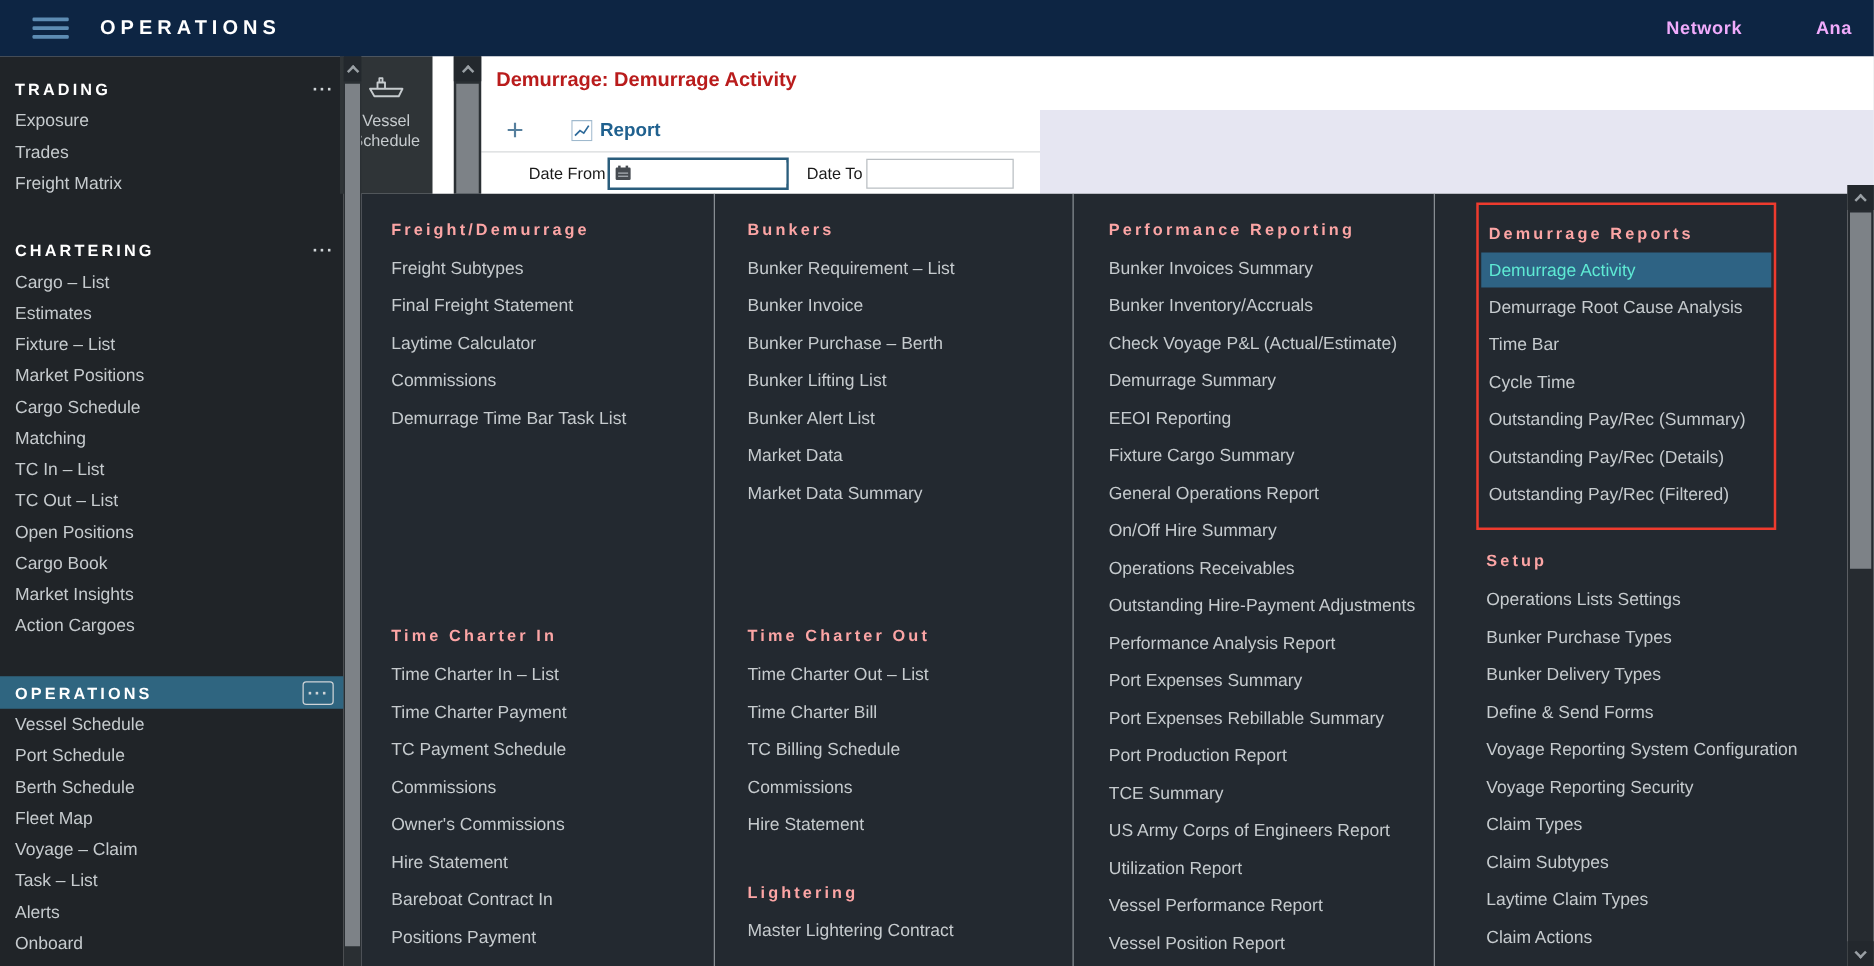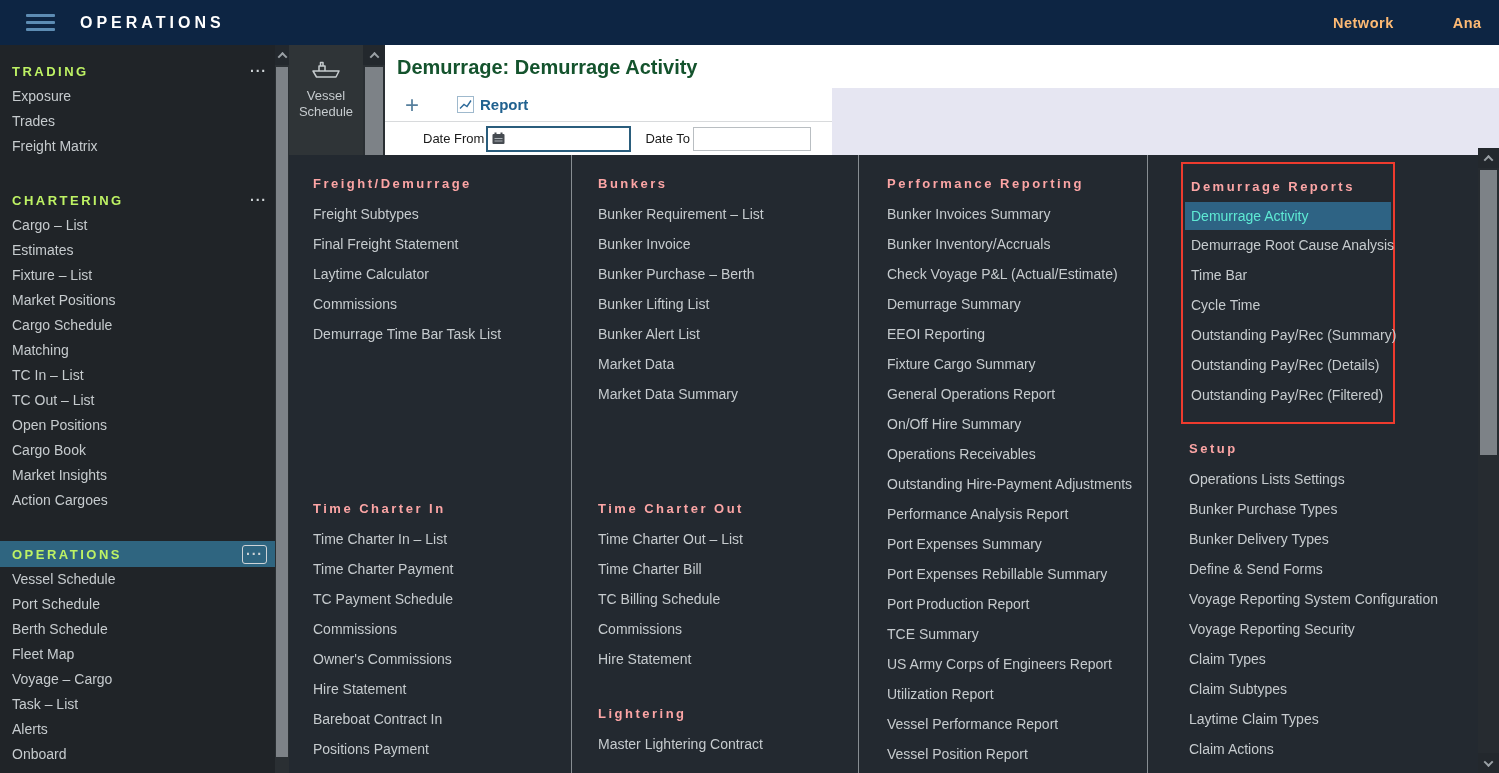--- a/index.html
+++ b/index.html
@@ -12,58 +12,58 @@
   body{width:1499px;height:773px;position:relative;overflow:hidden;background:#fff;
        font-family:"Liberation Sans",sans-serif;}
 
   
   .topbar{position:absolute;left:0;top:0;width:1499px;height:45px;background:var(--topbar-bg);
           display:flex;align-items:center;z-index:10}
   .hamburger{margin-left:26px;width:29px;display:flex;flex-direction:column;gap:4px;cursor:pointer}
   .hamburger span{display:block;height:3px;background:var(--accent-blue);border-radius:1px}
   .topbar-title{color:#fff;font-weight:bold;font-size:16px;letter-spacing:4px;margin-left:25px;white-space:nowrap}
   .topbar-nav{position:absolute;left:1333px;top:0;height:45px;display:flex;align-items:center;gap:59px}
-  .nav-item{color:#fdba74;font-weight:bold;font-size:14.5px;letter-spacing:.5px;white-space:nowrap;cursor:pointer}
+  .nav-item{color:#f0abfc;font-weight:bold;font-size:14.5px;letter-spacing:.5px;white-space:nowrap;cursor:pointer}
 
   
   .sidebar{position:absolute;left:0;top:45px;width:275px;height:728px;background:var(--sidebar-bg);
            overflow:hidden;padding-top:13px}
   .side-section{margin:0}
   .side-section + .side-section{margin-top:28px}
   .side-header{display:flex;align-items:center;height:26px;padding:0 8px 0 12px}
   .side-header.highlighted{background:var(--highlight-bg)}
-  .side-title{flex:1;color:#bef264;font-weight:bold;font-size:13px;letter-spacing:2.5px;white-space:nowrap}
+  .side-title{flex:1;color:#ffffff;font-weight:bold;font-size:13px;letter-spacing:2.5px;white-space:nowrap}
   .side-dots{color:#cfd4d7;font-weight:bold;font-size:14px;letter-spacing:1px;line-height:14px;cursor:pointer}
   .side-dots.boxed{border:1px solid #cfd4d7;border-radius:3px;padding:1px 3px 2px}
   .side-item{height:25px;line-height:25px;padding-left:12px;color:#c6cbce;font-size:14px;white-space:nowrap;cursor:pointer}
 
   
   .scrollbar{position:absolute;background:#2a2f33;z-index:8}
   .sb-btn{position:absolute;left:0;width:100%;height:20px;background:#23282d;display:flex;align-items:center;justify-content:center;cursor:pointer}
   .sb-btn.top{top:0}.sb-btn.bottom{bottom:0}
   .chev{width:7px;height:7px;border-left:2px solid #9aa0a5;border-top:2px solid #9aa0a5}
   .chev.up{transform:rotate(45deg) translate(1px,1px)}
   .chev.down{transform:rotate(225deg) translate(1px,1px)}
   .sb-thumb{position:absolute;background:#7d8287;cursor:grab}
   #sidebar-scroll{left:275px;top:45px;width:14px;height:728px}
   #sidebar-scroll .sb-thumb{left:1px;top:22px;width:12px;height:690px}
   #vessel-scroll{left:363px;top:45px;width:22px;height:110px}
   #vessel-scroll .sb-thumb{left:2px;top:22px;width:18px;height:88px}
   #menu-scroll{left:1478px;top:148px;width:21px;height:625px;background:#262b30;z-index:12}
   #menu-scroll .sb-thumb{left:2px;top:22px;width:17px;height:285px}
 
   
-  .vessel-tab{position:absolute;left:289px;top:45px;width:74px;height:110px;background:var(--tab-bg);
+  .vessel-tab{position:absolute;left:272px;top:45px;width:74px;height:110px;background:var(--tab-bg);
               text-align:center;cursor:pointer}
   .vessel-tab svg{margin-top:13px}
   .vessel-label{color:#c6cbce;font-size:13px;line-height:16px;margin-top:4px}
 
   
   .main{position:absolute;left:385px;top:45px;width:1114px;height:728px;background:#fff}
-  .page-title{padding:11px 0 0 12px;font-size:20px;font-weight:bold;color:#14532d;white-space:nowrap}
+  .page-title{padding:11px 0 0 12px;font-size:16px;font-weight:bold;color:#b91c1c;white-space:nowrap}
   .content-row{position:absolute;left:0;top:43px;width:1114px;height:67px;display:flex}
   .left-panel{width:447px}
   .toolbar{height:34px;display:flex;align-items:center;border-bottom:1px solid #d8dadc;padding-left:20px}
   .add-btn{font-size:24px;font-weight:400;color:#567f9d;width:22px;line-height:22px;cursor:pointer}
   .report-btn{display:flex;align-items:center;gap:6px;margin-left:30px;cursor:pointer}
   .report-label{color:var(--link-blue);font-weight:bold;font-size:15px}
   .filters{height:33px;display:flex;align-items:center;padding-left:38px;font-size:13px;color:#1a1a1a}
   .filter-label{white-space:nowrap}
   .date-from-box{width:145px;height:26px;border:2px solid var(--focus-border);margin-left:2px;
                  display:flex;align-items:center;padding-left:4px;background:#fff}
@@ -80,21 +80,21 @@
   .col-0{width:283px;padding-left:24px;border-right:1px solid var(--divider)}
   .col-1{width:287px;padding-left:26px;border-right:1px solid var(--divider)}
   .col-2{width:289px;padding-left:28px;border-right:1px solid var(--divider)}
   .col-3{width:330px;padding-top:7px}
   .group-title{height:30px;line-height:30px;color:#fca5a5;font-weight:bold;font-size:13px;
                letter-spacing:2.5px;white-space:nowrap}
   .menu-item{height:30px;line-height:30px;color:#c6cbce;font-size:14px;white-space:nowrap;cursor:pointer}
   .col-0 .menu-group:nth-child(2){margin-top:145px}
   .col-1 .menu-group:nth-child(2){margin-top:85px}
   .col-1 .menu-group:nth-child(3){margin-top:25px}
-  .menu-group.boxed{margin-left:33px;width:214px;border:2px solid var(--highlight-border);
+  .menu-group.boxed{margin-left:33px;width:240px;border:2px solid var(--highlight-border);
                     padding:2px 2px 12px 2px}
   .menu-group.boxed .group-title{margin-top:6px;padding-left:6px}
   .menu-group.boxed .menu-item{padding-left:6px}
   .menu-item.selected{height:28px;line-height:28px;background:var(--selected-bg);color:#5eead4}
   .col-3 .menu-group:not(.boxed){margin-top:10px;margin-left:41px}
 </style>
 </head>
 <body>
 
 <div class="topbar">
@@ -140,21 +140,21 @@
     </div>
     <div class="side-section">
       <div class="side-header highlighted">
         <span class="side-title">OPERATIONS</span>
         <span class="side-dots boxed">···</span>
       </div>
       <div class="side-item">Vessel Schedule</div>
       <div class="side-item">Port Schedule</div>
       <div class="side-item">Berth Schedule</div>
       <div class="side-item">Fleet Map</div>
-      <div class="side-item">Voyage – Cargo</div>
+      <div class="side-item">Voyage – Claim</div>
       <div class="side-item">Task – List</div>
       <div class="side-item">Alerts</div>
       <div class="side-item">Onboard</div>
     </div>
   </aside>
 
 <div class="scrollbar" id="sidebar-scroll">
   <div class="sb-btn top">
       <span class="chev up"></span>
     </div>

